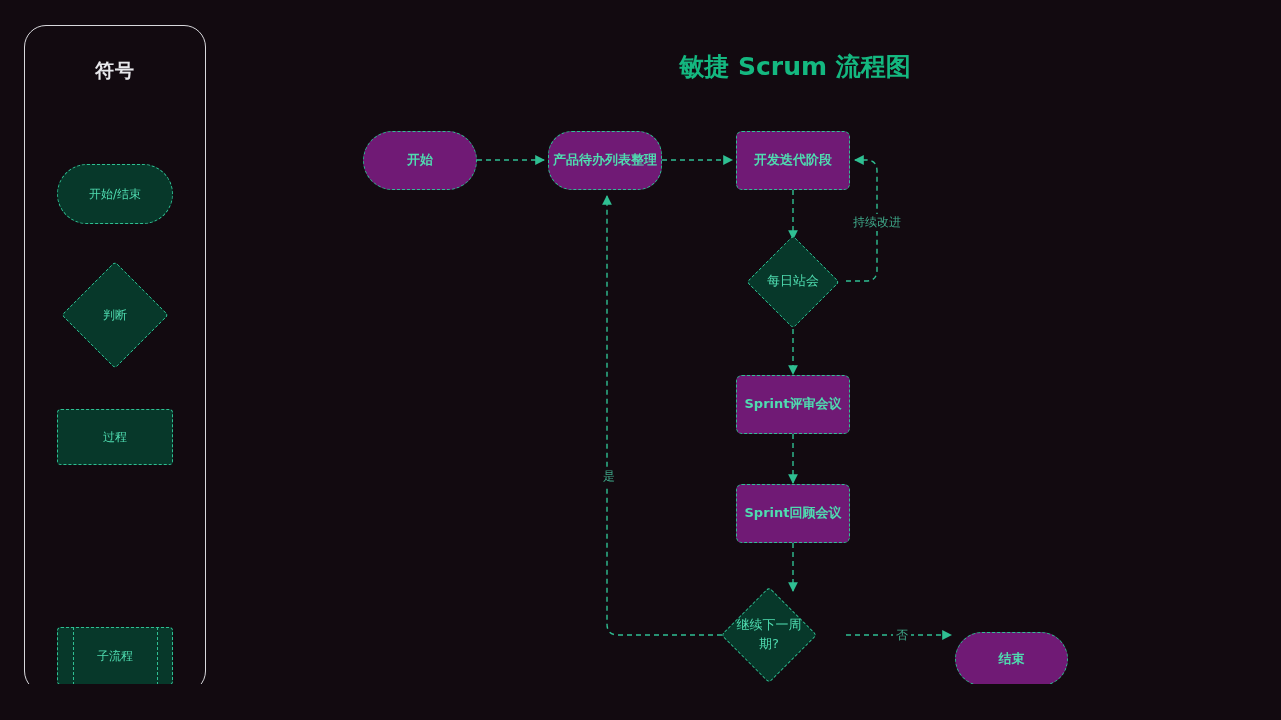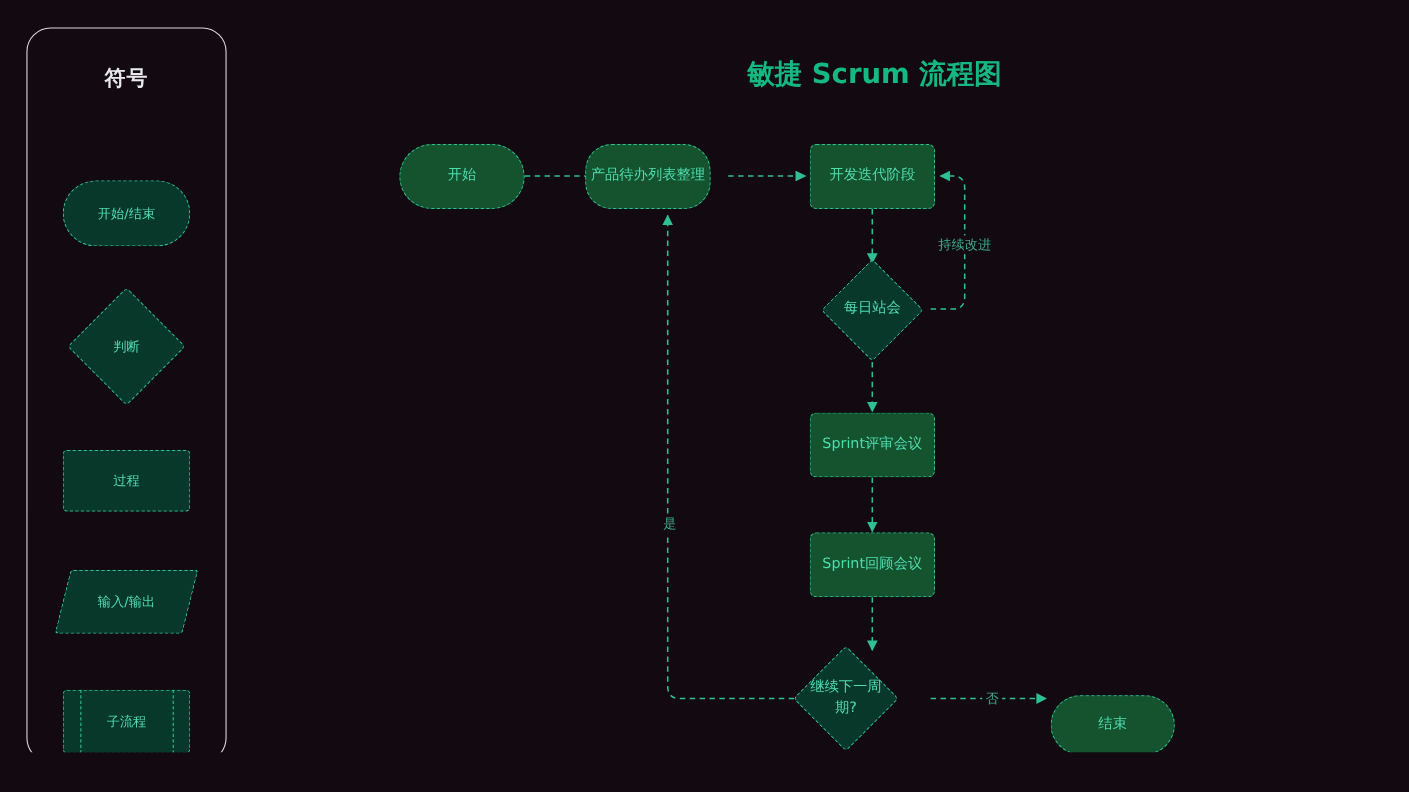--- a/index.html
+++ b/index.html
@@ -132,30 +132,31 @@
     width: 470px;
     text-align: center;
     color: #14b880;
     font-size: 25px;
     font-weight: bold;
   }
 
   
   .node {
     position: absolute;
-    background: #14532d;
+    background: #701a75;
     border: 1px dashed #2fbf92;
     box-sizing: border-box;
     display: flex;
     align-items: center;
     justify-content: center;
     text-align: center;
     color: #4fdcb0;
     font-size: 13px;
     line-height: 1.45;
+    font-weight: bold;
   }
   .node.terminal { border-radius: 40px; }
   .node.process  { border-radius: 6px; }
 
   .diamond-wrap { position: absolute; }
   .diamond-box {
     position: absolute;
     left: 50%; top: 50%;
     transform: translate(-50%,-50%) rotate(45deg);
     background: #07382a;
@@ -206,26 +207,20 @@
       </div>
     </div>
 
     <div class="legend-item" style="top:245px;">
       <div class="lg-decision-wrap">
         <div class="lg-shape lg-decision"></div>
         <div class="lg-decision-label">判断</div>
       </div>
     </div>
 
-    <div class="legend-item" style="top:492px;">
-      <div class="lg-io-wrap">
-        <div class="lg-shape lg-io"></div>
-        <div class="lg-io-label">输入/输出</div>
-      </div>
-    </div>
 
     <div class="legend-item" style="top:601px;justify-content:center;">
       <div class="lg-subproc-wrap">
         <div class="lg-shape lg-subproc"></div>
         <div class="lg-subproc-bar" style="left:16px;"></div>
         <div class="lg-subproc-bar" style="left:100px;"></div>
         <div class="lg-subproc-label">子流程</div>
       </div>
     </div>
   </div>
@@ -257,21 +252,21 @@
       <path d="M 740 635 L 618 635 Q 607 635 607 624 L 607 196"></path>
 
       <path d="M 846 635 L 951 635"></path>
     </g>
   </svg>
 
   <div class="node terminal" style="left:363px; top:131px; width:114px; height:59px;">
     <span>开始</span>
   </div>
 
-  <div class="node process" style="left:532px; top:131px; width:114px; height:59px;border-radius:24px;">
+  <div class="node process" style="left:548px; top:131px; width:114px; height:59px;border-radius:24px;">
     <span>产品待办列表整理</span>
   </div>
 
   <div class="node process" style="left:736px; top:131px; width:114px; height:59px;">
     <span>开发迭代阶段</span>
   </div>
 
   <div class="diamond-wrap" style="left:740px; top:243px; width:106px; height:77px;">
     <div class="diamond-box" style="width:66px; height:66px;"></div>
     <div class="diamond-label">每日站会</div>

